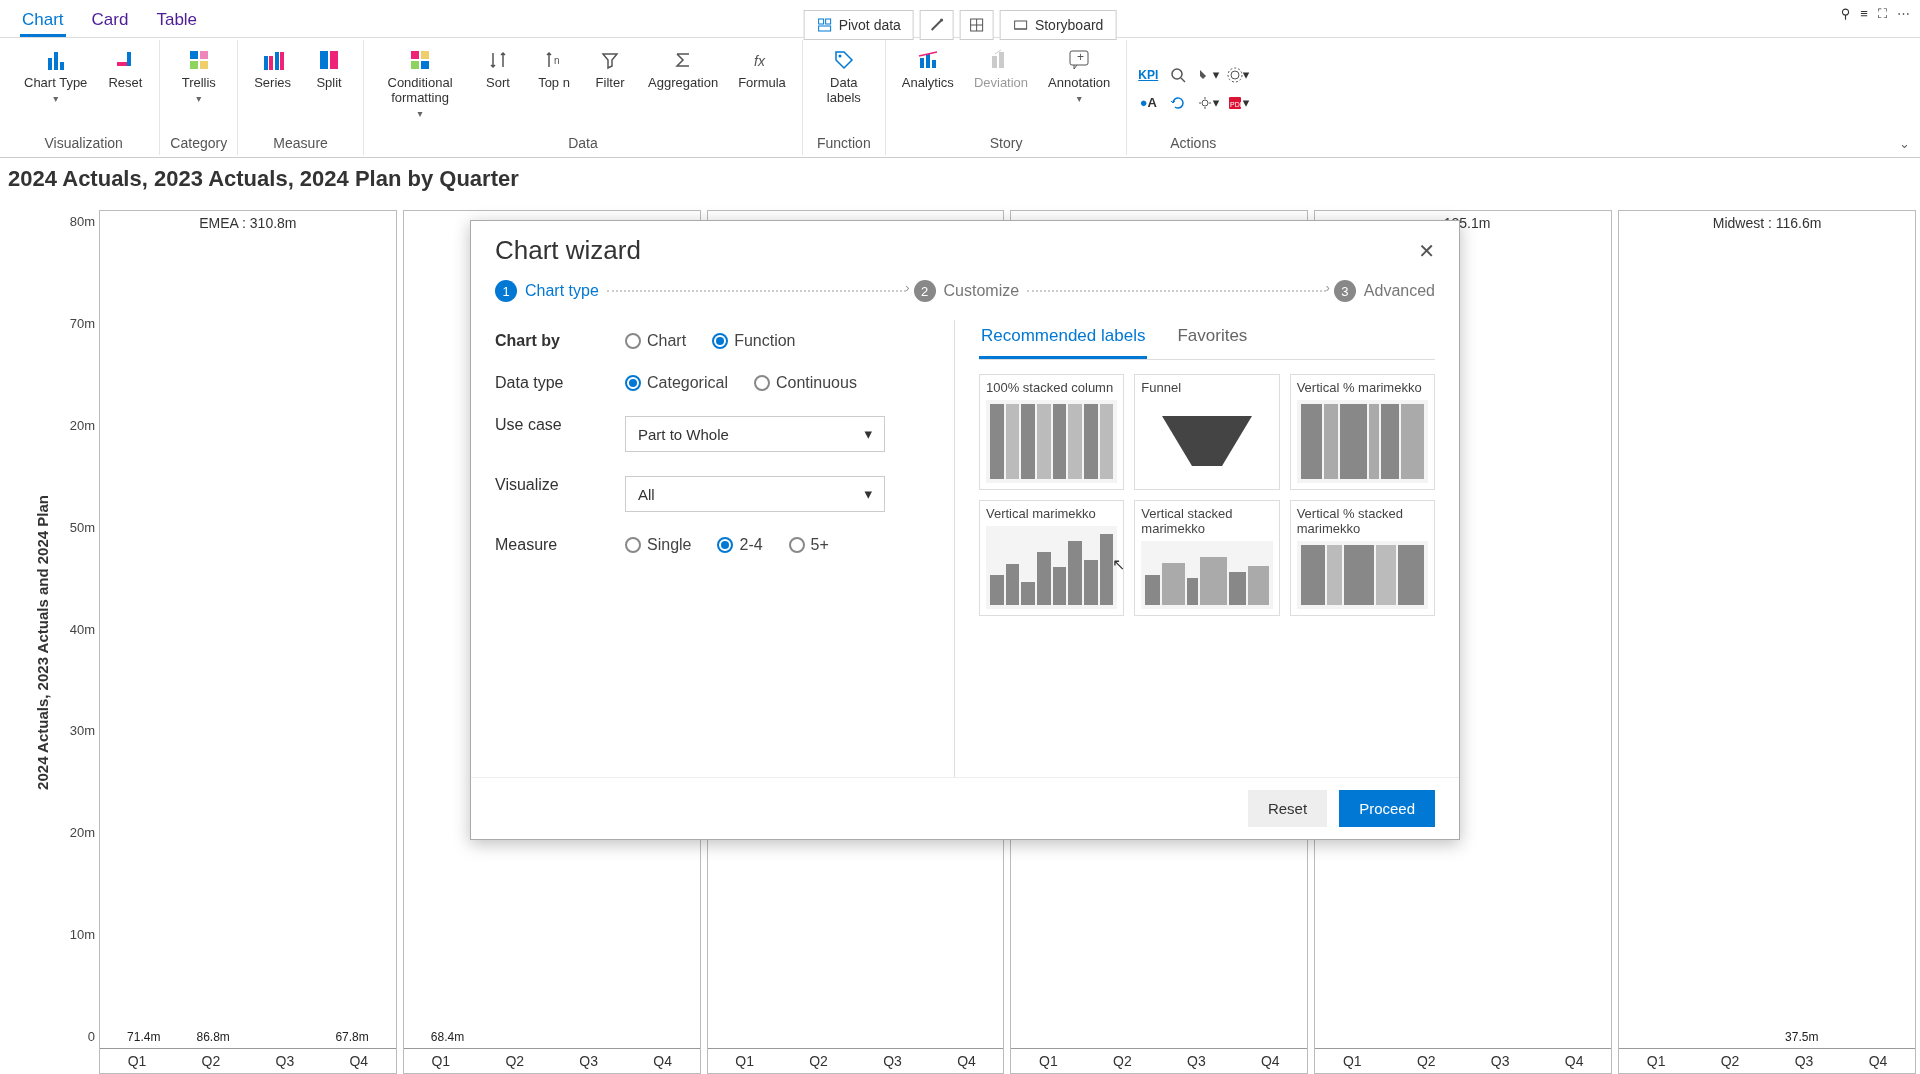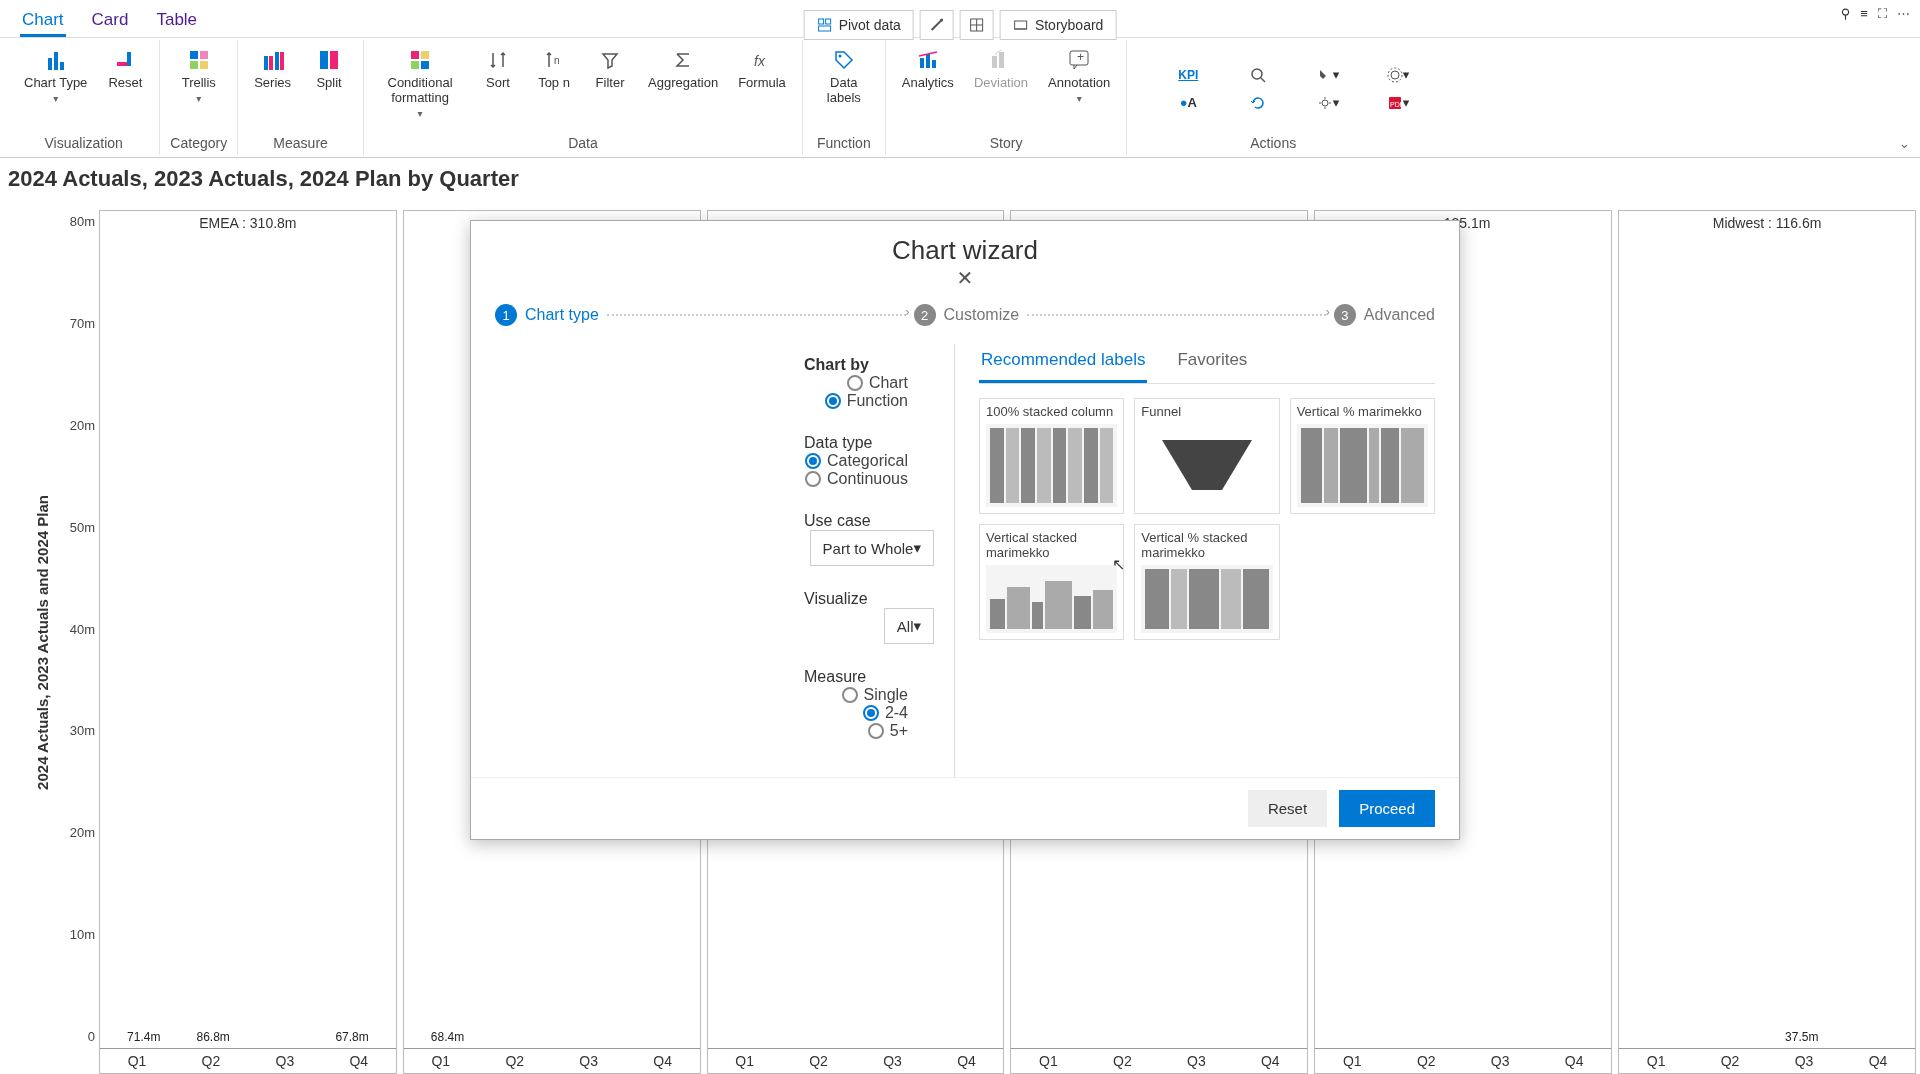--- a/index.html
+++ b/index.html
@@ -23,21 +23,21 @@
 
 
 .pivot-bar { position: absolute; left: 50%; transform: translateX(-50%); top: 10px; display: flex; gap: 6px; }
 .pivot-btn { border: 1px solid #ccc; background: #fff; padding: 6px 12px; display: flex; align-items: center; gap: 6px; cursor: pointer; font-size: 14px; }
 
 
 .corner-icons { position: absolute; right: 10px; top: 6px; display: flex; gap: 10px; }
 
 
 .action-row { display: flex; gap: 8px; align-items: center; }
-.action-ico { width: 22px; height: 22px; display: flex; align-items: center; justify-content: center; cursor: pointer; margin-left: 40px; }
+.action-ico { width: 22px; height: 22px; display: flex; align-items: center; justify-content: center; cursor: pointer; }
 
 
 .chart-title { font-size: 22px; font-weight: 600; padding: 8px 8px 4px 8px; }
 
 
 .chart-area { position: absolute; left: 30px; right: 4px; top: 210px; bottom: 0; display: flex; }
 .y-axis-label { writing-mode: vertical-rl; transform: rotate(180deg); text-align: center; font-size: 15px; font-weight: 600; padding: 0 4px; align-self: center; }
 .y-axis { width: 44px; position: relative; display: flex; flex-direction: column-reverse; justify-content: space-between; padding-bottom: 30px; padding-top: 4px; }
 .y-tick { font-size: 13px; text-align: right; padding-right: 4px; color: #444; }
 .panels { flex: 1; display: flex; gap: 6px; }
@@ -51,37 +51,37 @@
 .s3 { background: #eecf6b; } 
 .s4 { background: #b9d9a3; } 
 .s5 { background: #8fd35f; } 
 .black-bar { position: absolute; bottom: 0; width: 34%; background: #1a1a1a; left: 33%; }
 .data-label { position: absolute; font-size: 12px; color: #222; white-space: nowrap; left: 50%; transform: translateX(-50%); }
 .x-axis { display: flex; border-top: 1px solid #999; }
 .x-tick { flex: 1; text-align: center; font-size: 14px; padding: 4px 0; }
 
 
 .modal { position: absolute; left: 470px; top: 220px; width: 990px; height: 620px; background: #fff; border: 1px solid #aaa; box-shadow: 0 4px 16px rgba(0,0,0,0.25); display: flex; flex-direction: column; }
-.modal-header { display: flex; justify-content: space-between; align-items: center; padding: 14px 24px 8px 24px; flex-direction: column; }
+.modal-header { display: flex; justify-content: space-between; align-items: center; padding: 14px 24px 8px 24px; }
 .modal-title { font-size: 26px; font-weight: 400; color: #333; }
 .modal-close { font-size: 20px; cursor: pointer; color: #555; }
 .stepper { display: flex; align-items: center; padding: 6px 24px 18px 24px; gap: 8px; }
 .step { display: flex; align-items: center; gap: 8px; }
 .step-num { width: 22px; height: 22px; border-radius: 50%; display: flex; align-items: center; justify-content: center; font-size: 13px; color: #fff; }
 .step-num.active { background: #0078d4; }
 .step-num.inactive { background: #888; }
 .step-label { font-size: 16px; }
 .step-label.active { color: #0078d4; font-weight: 500; }
 .step-label.inactive { color: #777; }
 .step-line { flex: 1; border-top: 2px dotted #ccc; position: relative; }
 .step-line::after { content: "›"; position: absolute; right: -4px; top: -12px; color: #999; }
 
 .modal-body { display: flex; flex: 1; padding: 0 24px; }
 .form-col { width: 460px; border-right: 1px solid #ddd; padding-right: 20px; }
-.form-row { display: flex; align-items: flex-end; padding: 12px 0; flex-direction: column; }
+.form-row { display: flex; align-items: flex-start; padding: 12px 0; }
 .form-row .flabel { width: 130px; font-size: 16px; color: #333; }
 .form-row .flabel.bold { font-weight: 600; }
 .radio-opt { display: flex; align-items: center; gap: 6px; margin-right: 26px; font-size: 16px; color: #444; cursor: pointer; }
 .radio-circle { width: 16px; height: 16px; border: 2px solid #888; border-radius: 50%; display: flex; align-items: center; justify-content: center; }
 .radio-circle.checked { border-color: #0078d4; }
 .radio-circle.checked::after { content: ""; width: 8px; height: 8px; background: #0078d4; border-radius: 50%; }
 .select-box { flex: 1; border: 1px solid #ccc; padding: 8px 12px; display: flex; justify-content: space-between; align-items: center; cursor: pointer; font-size: 15px; max-width: 260px; }
 
 .reco-col { flex: 1; padding-left: 24px; }
 .reco-tabs { display: flex; gap: 28px; border-bottom: 1px solid #ddd; margin-bottom: 14px; }
@@ -763,20 +763,33 @@
           <div class="reco-thumb">
               <span style="height:100%;flex:1.2"></span>
               <span style="height:100%;background:#aaa;flex:0.8"></span>
               <span style="height:100%;flex:1.5"></span>
               <span style="height:100%;background:#aaa;flex:0.6"></span>
               <span style="height:100%;flex:1"></span>
               <span style="height:100%;background:#aaa;flex:1.3"></span>
             </div>
         </div>
         <div class="reco-card">
+          <div class="rtitle">Vertical marimekko</div>
+          <div class="reco-thumb">
+              <span style="height:40%"></span>
+              <span style="height:55%"></span>
+              <span style="height:30%"></span>
+              <span style="height:70%"></span>
+              <span style="height:50%"></span>
+              <span style="height:85%"></span>
+              <span style="height:60%"></span>
+              <span style="height:95%"></span>
+            </div>
+        </div>
+        <div class="reco-card">
           <div class="rtitle">Vertical stacked marimekko</div>
           <div class="reco-thumb">
               <span style="height:50%;flex:0.8"></span>
               <span style="height:70%;background:#aaa;flex:1.2"></span>
               <span style="height:45%;flex:0.6"></span>
               <span style="height:80%;background:#aaa;flex:1.4"></span>
               <span style="height:55%;flex:0.9"></span>
               <span style="height:65%;background:#aaa;flex:1.1"></span>
             </div>
         </div>

